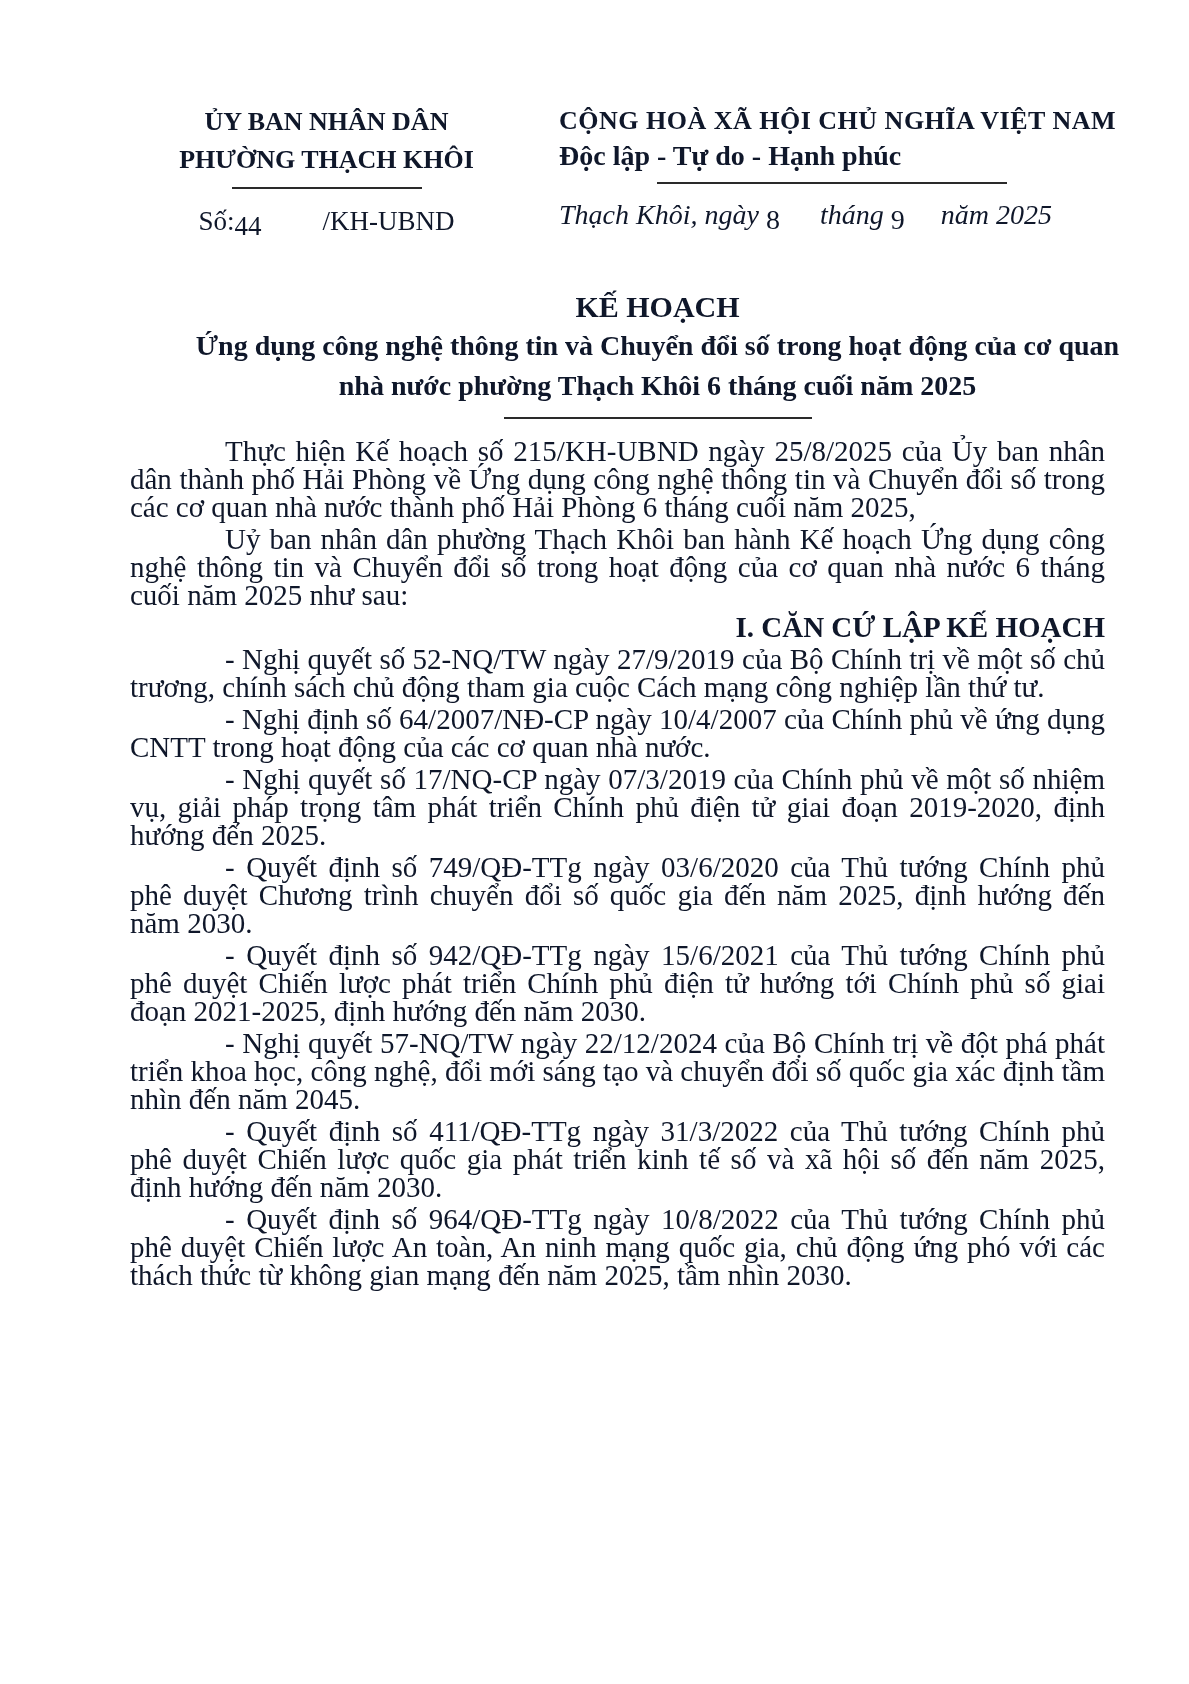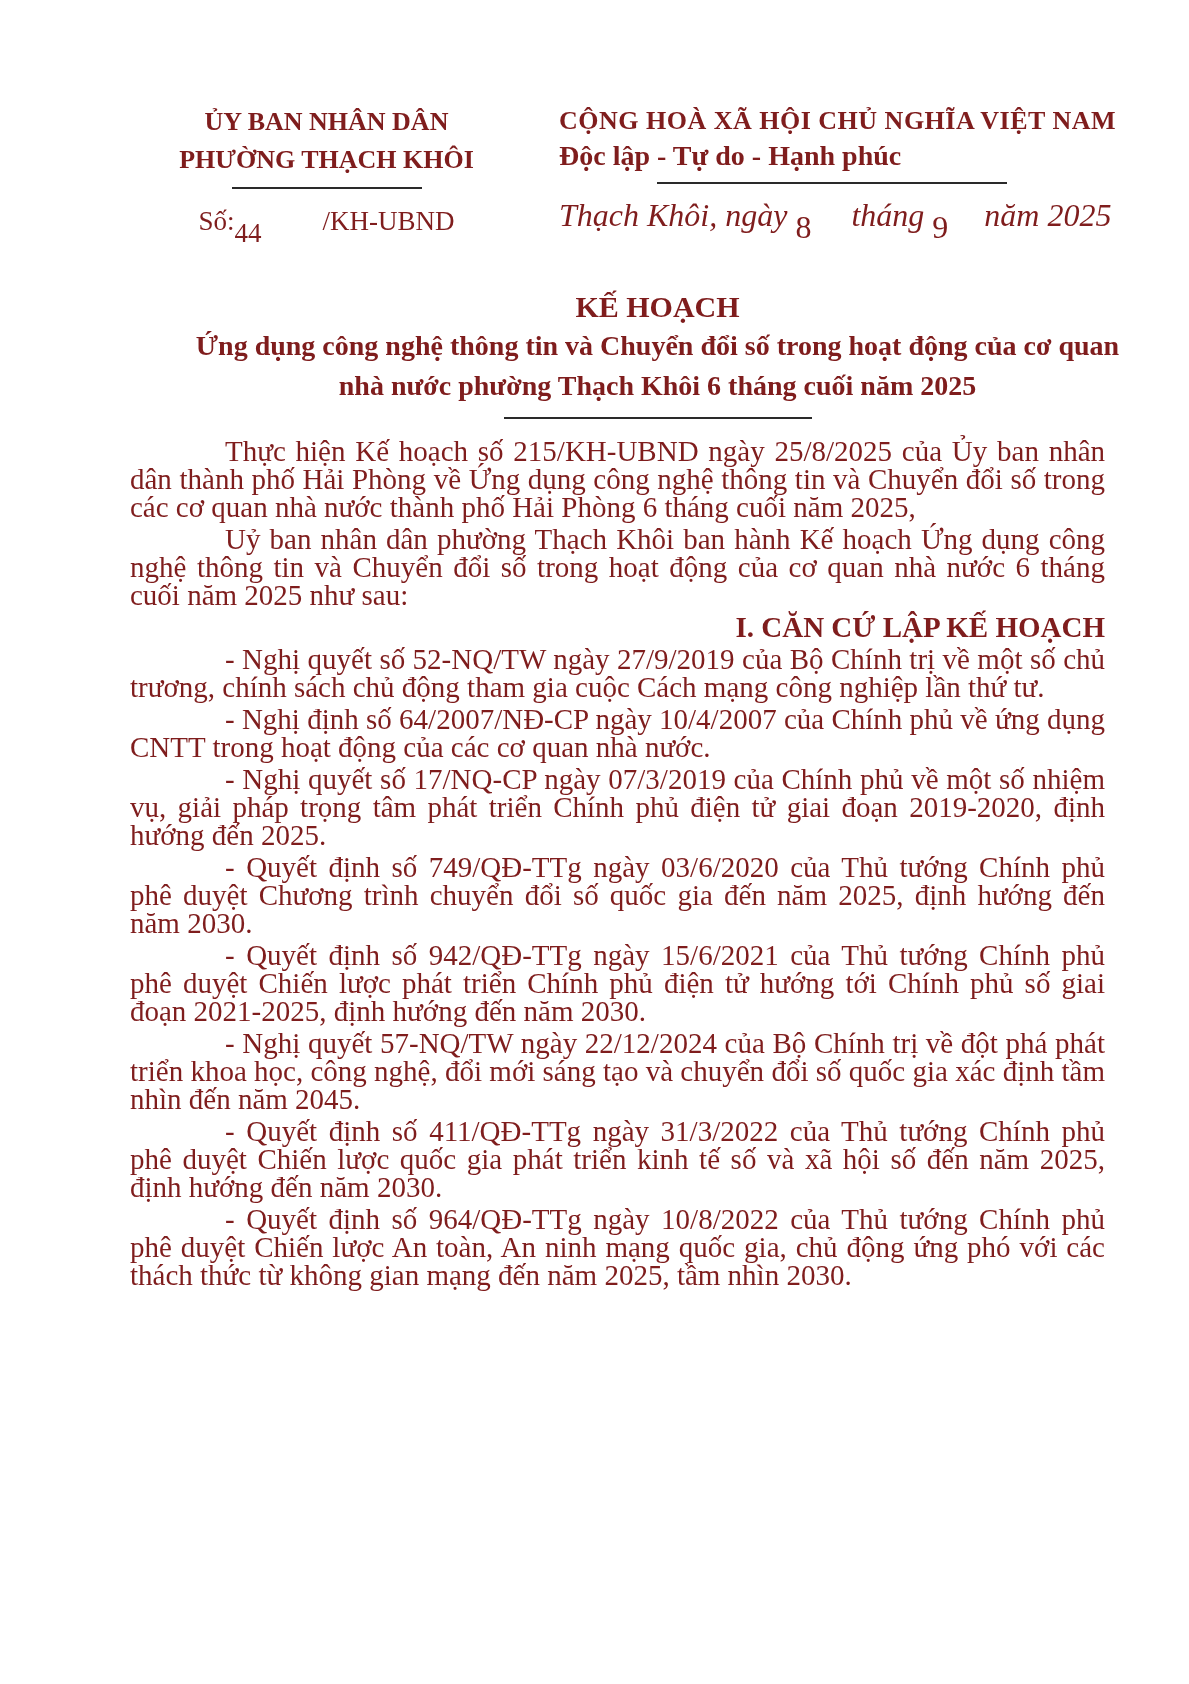--- a/index.html
+++ b/index.html
@@ -1,21 +1,21 @@
 <!DOCTYPE html>
 <html lang="vi"><head>
 <meta charset="utf-8">
 <style>
   html, body { margin: 0; padding: 0; background: #ffffff; }
   .page {
     position: relative;
     width: 1189px;
     height: 1684px;
     background: #ffffff;
-    color: #7f1d1d;
+    color: #0f172a;
     font-family: "Liberation Serif", "DejaVu Serif", serif;
     overflow: hidden;
   }
   .content {
     position: absolute;
     left: 130px;
     top: 0;
     width: 975px;
   }
   
@@ -68,26 +68,26 @@
     font-size: 27px;
     line-height: 32px;
     white-space: nowrap;
   }
   .hgap-60 { display: inline-block; width: 61px; }
   .hgap-40 { display: inline-block; width: 40px; }
   .hgap-36 { display: inline-block; width: 36px; }
   .filled-number {
     font-style: normal;
     position: relative;
-    top: 12px;
+    top: 5px;
   }
   .place-date {
     margin-top: 14px;
     font-style: italic;
-    font-size: 32px;
+    font-size: 28px;
     line-height: 34px;
     white-space: nowrap;
   }
   
   .title-block {
     margin-left: 61px;
     width: 933px;
     margin-top: 55px;
     text-align: center;
   }

